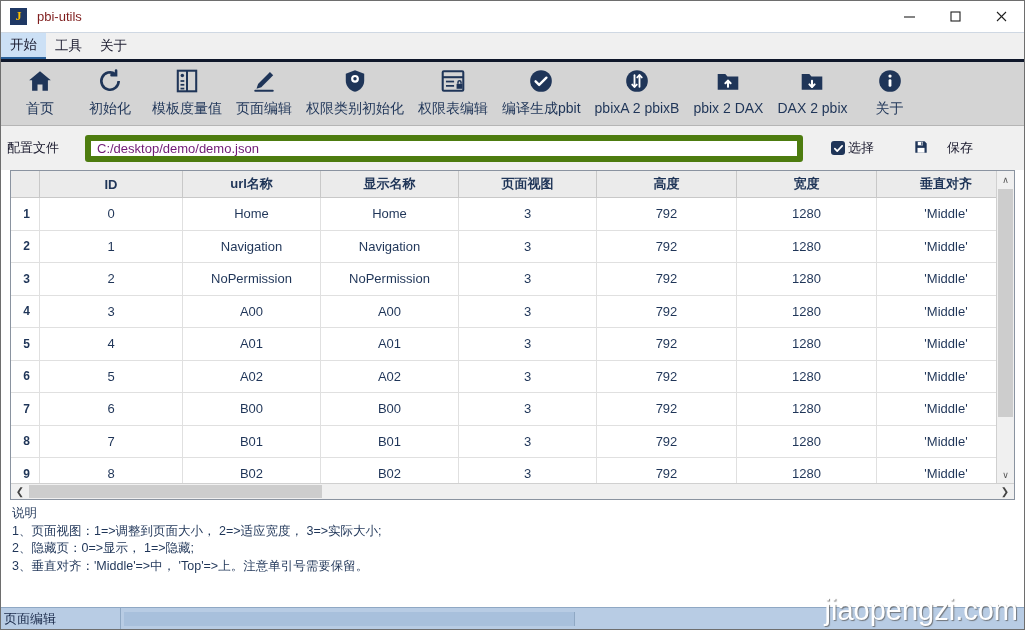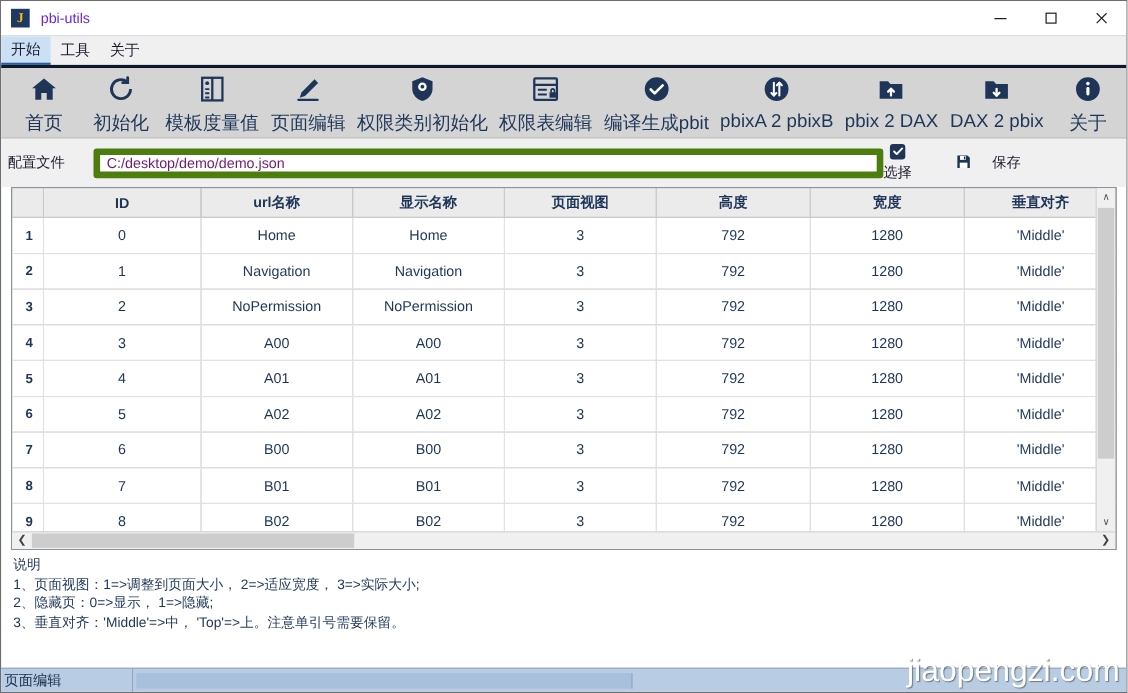--- a/index.html
+++ b/index.html
@@ -36,21 +36,21 @@
     font-weight: bold;
     display: flex;
     align-items: center;
     justify-content: center;
     font-family: "Liberation Serif", serif;
     flex: 0 0 auto;
   }
   .title-text {
     margin-left: 10px;
     font-size: 13px;
-    color: #6d28d9;
+    color: #7f1d1d;
   }
   .win-btns {
     position: absolute;
     right: 0; top: 0;
     height: 31px;
     display: flex;
   }
   .win-btn {
     width: 46px; height: 31px;
     display: flex; align-items: center; justify-content: center;
@@ -94,21 +94,21 @@
     align-items: center;
     color: #1f3558;
   }
   .tool-ico {
     height: 30px;
     display: flex; align-items: center; justify-content: center;
   }
   .tool-ico svg { display: block; }
   .tool-lbl {
     margin-top: 4px;
-    font-size: 17px;
+    font-size: 14px;
     white-space: nowrap;
     color: #1f3558;
   }
 
   
   .configrow {
     height: 44px;
     background: #f0f0f0;
     display: flex;
     align-items: center;
@@ -131,23 +131,23 @@
     color: #701a75;
     padding: 0 6px;
     font-family: "Liberation Sans", sans-serif;
     outline: none;
     max-width: 718px;
   }
   .cfg-check {
     display: flex;
     align-items: center;
     gap: 3px;
+    margin-left: 28px;
     font-size: 13px;
     color: #1a1a2e;
-    flex-direction: column;
   }
   .chkbox {
     width: 14px; height: 14px;
     background: #1f3558;
     border-radius: 3px;
     display: flex; align-items: center; justify-content: center;
   }
   .cfg-save {
     display: flex;
     align-items: center;

